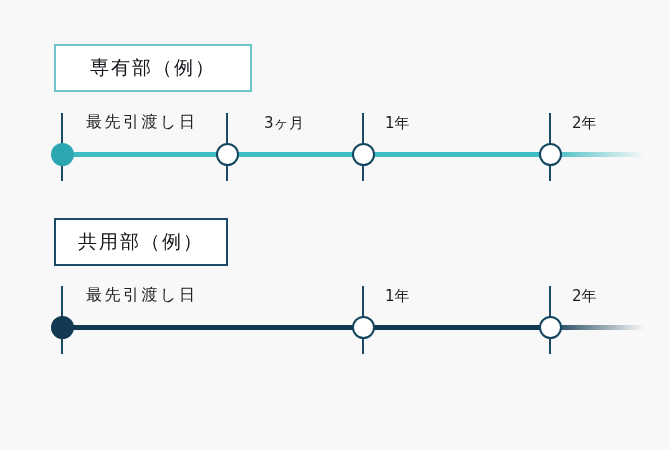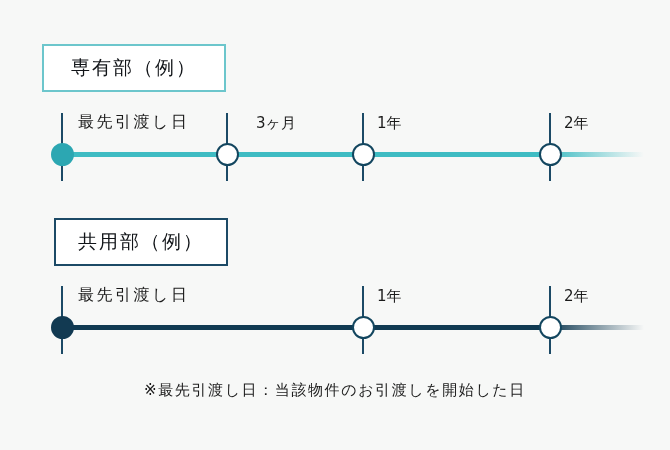--- a/index.html
+++ b/index.html
@@ -35,23 +35,23 @@
     color: #111418;
   }
   .title-box.teal {
     border: 2px solid #6cc6cc;
   }
   .title-box.navy {
     border: 2px solid #1c4a66;
     text-align: center;
   }
   #title-senyubu {
-    left: 42px;
+    left: 54px;
     top: 44px;
-    width: 184px;
+    width: 198px;
     height: 48px;
     text-align: center;
   }
   #title-kyoyobu {
     left: 54px;
     top: 218px;
     width: 174px;
     height: 48px;
   }
 
@@ -124,20 +124,21 @@
     border: 2px solid #13465f;
   }
 
   .tick-label {
     position: absolute;
     top: 9px;
     font-size: 15px;
     color: #1b1b1b;
     white-space: nowrap;
     line-height: 20px;
+    margin-left: 8px;
   }
   .tick-label.big {
     font-size: 16px;
     letter-spacing: 2.5px;
     font-weight: 500;
     top: 8px;
   }
 
   
   #footnote {
@@ -193,15 +194,14 @@
 
     <div class="tick" style="left:362px;"></div>
     <div class="marker hollow-navy" style="left:352px;"></div>
     <div class="tick-label" style="left:377px;">1年</div>
 
     <div class="tick" style="left:549px;"></div>
     <div class="marker hollow-navy" style="left:539px;"></div>
     <div class="tick-label" style="left:564px;">2年</div>
   </div>
 
-  <div id="footnote">※最先引渡し日：当該物件のお引渡しを開始した日</div>
 
 </div>
 
 </body></html>

